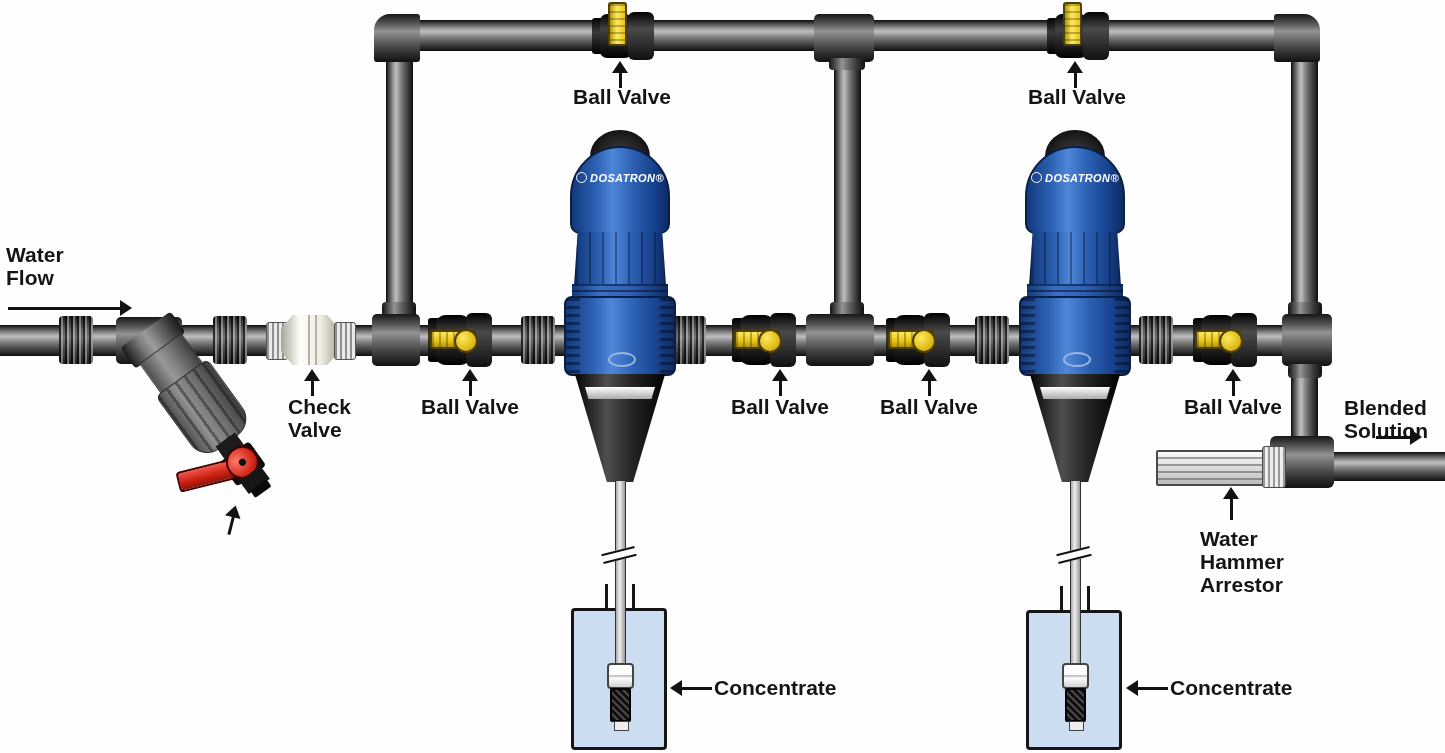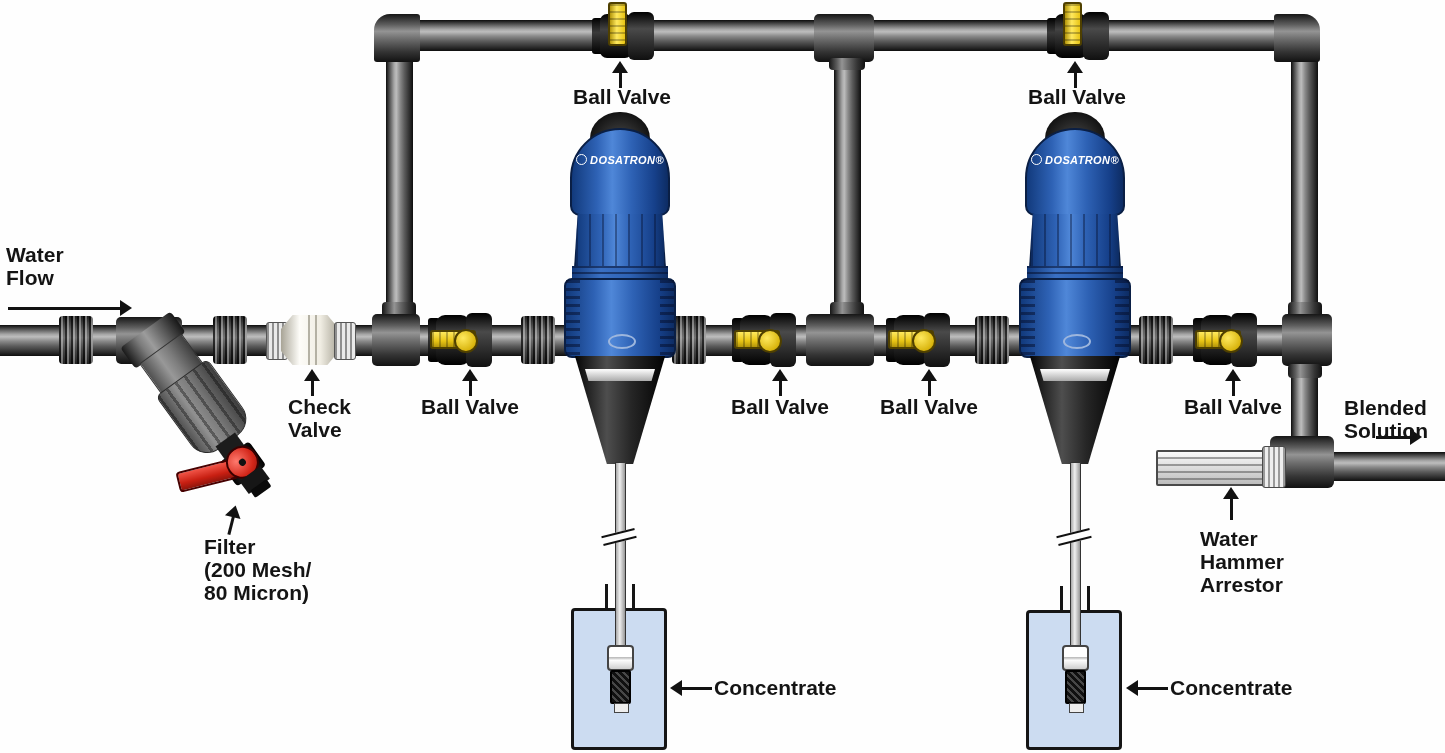--- a/index.html
+++ b/index.html
@@ -67,21 +67,21 @@
   .fwrap .rpv{position:absolute;left:16px;top:148px;width:29px;height:29px;border-radius:50%;border:2px solid #3a0000;
            background:radial-gradient(circle at 35% 35%,#ff7a6e,#d22619 62%,#8f150c)}
   .fwrap .rpv::after{content:"";position:absolute;left:11px;top:11px;width:7px;height:7px;border-radius:50%;background:#111}
   
   .wha{position:absolute;left:1156px;top:450px;width:112px;height:32px;border:2px solid #4a4a4a;border-radius:2px;
        background:repeating-linear-gradient(180deg,transparent 0 5px,rgba(90,90,90,.55) 5px 7px),
                   linear-gradient(180deg,#fafafa,#d9d9d9 55%,#bdbdbd)}
   .whanut{position:absolute;left:1262px;top:446px;width:22px;height:40px;border:1px solid #4a4a4a;border-radius:3px;
        background:repeating-linear-gradient(90deg,#9a9a9a 0 2px,#eee 2px 5px)}
   
-  .pump{position:absolute;top:112px;width:114px;height:600px}
+  .pump{position:absolute;top:130px;width:114px;height:600px}
   .pump .cap{position:absolute;left:27px;top:0;width:60px;height:30px;border-radius:50% 50% 12% 12%/90% 90% 12% 12%;
        background:radial-gradient(ellipse at 50% 95%,#4a4a4a 0%,#101010 75%)}
   .pump .dome{position:absolute;left:7px;top:16px;width:100px;height:88px;border:2px solid #0a1f45;border-radius:50px 50px 10px 10px;box-sizing:border-box;
        background:linear-gradient(90deg,#123a7c,#2e62b5 26%,#4f87d8 42%,#2e62b5 62%,#16408a 86%,#0d2c63)}
   .pump .logo{position:absolute;left:0;top:42px;width:114px;text-align:center;color:#fff;
        font:bold italic 11px/12px "Liberation Sans",sans-serif;letter-spacing:.4px}
   .pump .lgc{display:inline-block;width:9px;height:9px;border:1.5px solid #fff;border-radius:50%;margin-right:3px;vertical-align:-1px}
   .pump .mid{position:absolute;left:11px;top:102px;width:92px;height:54px;box-sizing:border-box;border-left:2px solid #0a1f45;border-right:2px solid #0a1f45;
        clip-path:polygon(4% 0,96% 0,100% 100%,0 100%);
        background:repeating-linear-gradient(90deg,rgba(5,15,45,.4) 0 2px,transparent 2px 13px),
@@ -320,23 +320,20 @@
   <div class="lbl" style="left:6px;top:243px">Water
 Flow</div>
   <div class="lbl ctr" style="left:622px;top:85px">Ball Valve</div>
   <div class="lbl ctr" style="left:1077px;top:85px">Ball Valve</div>
   <div class="lbl" style="left:288px;top:395px">Check
 Valve</div>
   <div class="lbl ctr" style="left:470px;top:395px">Ball Valve</div>
   <div class="lbl ctr" style="left:780px;top:395px">Ball Valve</div>
   <div class="lbl ctr" style="left:929px;top:395px">Ball Valve</div>
   <div class="lbl ctr" style="left:1233px;top:395px">Ball Valve</div>
-  <div class="lbl" style="left:204px;top:535px">Filter
-(200 Mesh/
-80 Micron)</div>
   <div class="lbl" style="left:1344px;top:396px">Blended
 Solution</div>
   <div class="lbl" style="left:1200px;top:527px">Water
 Hammer
 Arrestor</div>
   <div class="lbl" style="left:714px;top:676px">Concentrate</div>
   <div class="lbl" style="left:1170px;top:676px">Concentrate</div>
 
 </div>
 

